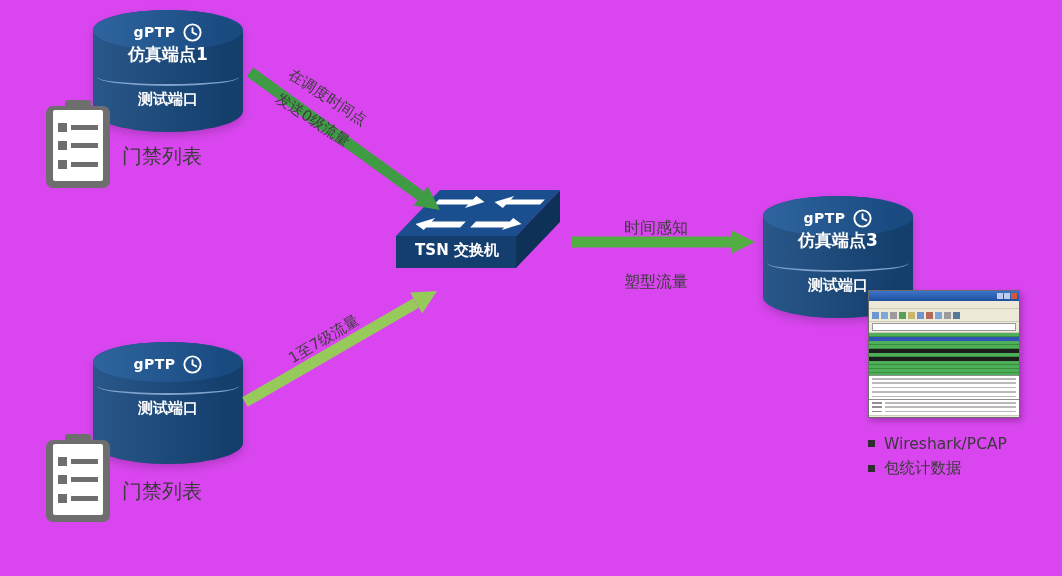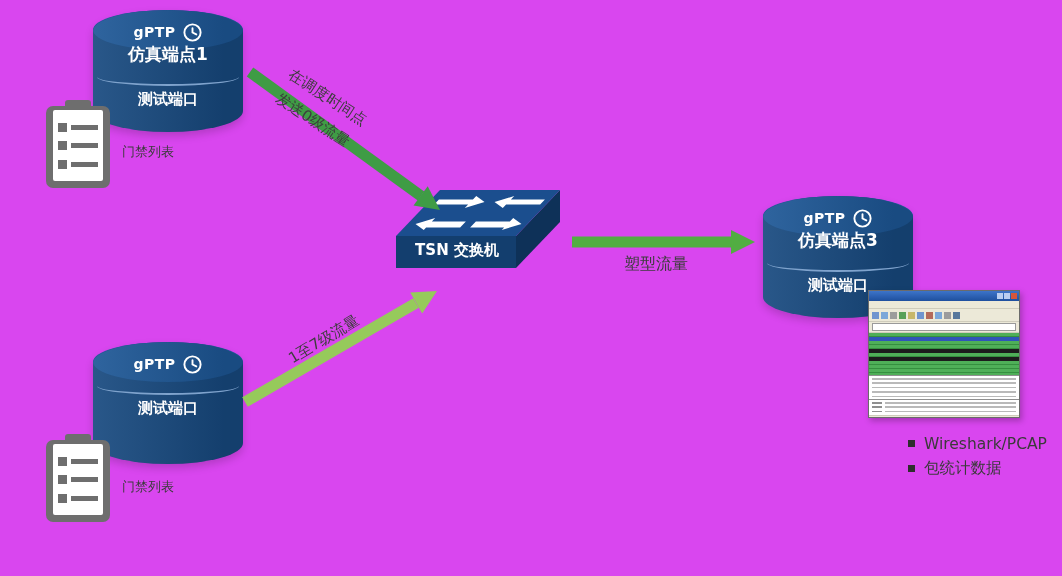--- a/index.html
+++ b/index.html
@@ -22,36 +22,36 @@
 
   
   .clipboard{position:absolute;width:64px;height:88px;}
   .clip-tab{position:absolute;top:0;left:19px;width:26px;height:12px;background:#6e6e6e;border-radius:3px;}
   .clip-body{position:absolute;top:6px;left:0;right:0;bottom:0;background:#6e6e6e;border-radius:7px;}
   .clip-paper{position:absolute;top:10px;left:7px;right:7px;bottom:7px;background:#fff;border-radius:2px;
        display:flex;flex-direction:column;justify-content:space-evenly;padding:3px 5px;box-sizing:border-box;}
   .clip-row{display:flex;align-items:center;gap:4px;}
   .clip-sq{width:9px;height:9px;background:#6e6e6e;}
   .clip-ln{flex:1;height:5px;background:#6e6e6e;}
-  .gate-label{position:absolute;font-size:13px;color:#3c3c3c;}
+  .gate-label{position:absolute;font-size:20px;color:#3c3c3c;}
 
   
   .switch-svg{position:absolute;left:396px;top:186px;}
   .switch-label{position:absolute;left:396px;top:241px;width:122px;text-align:center;
        color:#fff;font-weight:bold;font-size:15px;}
 
   
   .overlay{position:absolute;left:0;top:0;}
   .flow1-label{position:absolute;left:240px;top:82px;width:160px;text-align:center;
        font-size:15px;color:#3d3d3d;line-height:27px;transform:rotate(33deg);}
   .flow2-label{position:absolute;left:258px;top:330px;width:132px;text-align:center;
        font-size:15px;color:#3d3d3d;transform:rotate(-31deg);}
   .flow3-line{position:absolute;width:120px;text-align:center;font-size:16px;color:#3d3d3d;}
   .flow3-a{left:596px;top:218px;}
-  .flow3-b{left:596px;top:254px;}
+  .flow3-b{left:596px;top:272px;}
 
   
   .ws{position:absolute;left:868px;top:290px;width:152px;height:128px;border:1px solid #6b6b6b;
       background:#ece9d8;box-shadow:2px 3px 6px rgba(0,0,0,.25);display:flex;flex-direction:column;box-sizing:border-box;}
   .ws-title{height:10px;background:linear-gradient(#3d74c9,#1e4f9e);display:flex;justify-content:flex-end;
       align-items:center;gap:1px;padding:0 2px;flex:0 0 auto;}
   .ws-btn{width:6px;height:6px;background:#b9cdf0;display:inline-block;}
   .ws-btn-close{background:#d6563c;}
   .ws-menu{height:7px;border-bottom:1px solid #cfccbc;flex:0 0 auto;}
   .ws-tool{height:12px;border-bottom:1px solid #cfccbc;display:flex;align-items:center;gap:2px;padding:0 3px;flex:0 0 auto;}
@@ -68,21 +68,21 @@
   .ws-row-dark1{top:16px;background:#1c1c1c;}
   .ws-row-dark2{top:24px;background:#1c1c1c;}
   .ws-detail{height:24px;background:#fff;border-top:1px solid #8f8f8f;padding:2px 3px;flex:0 0 auto;box-sizing:border-box;}
   .txtlines{height:100%;background:repeating-linear-gradient(180deg,#b9b9b9 0 1.6px,transparent 1.6px 4.4px);}
   .ws-hex{height:16px;background:#fff;border-top:1px solid #8f8f8f;display:flex;gap:3px;padding:2px 3px;flex:0 0 auto;box-sizing:border-box;}
   .hexcol{width:10px;background:repeating-linear-gradient(180deg,#8f8f8f 0 1.6px,transparent 1.6px 4.4px);}
   .ws-hex .txtlines{flex:1;}
   .ws-statusbar{flex:1;border-top:1px solid #cfccbc;background:#ece9d8;}
 
   
-  .notes{position:absolute;left:908px;top:431px;}
+  .notes{position:absolute;left:868px;top:431px;}
   .note-row{display:flex;align-items:center;gap:9px;height:25px;font-size:15.5px;color:#3a3a3a;}
   .note-sq{width:7px;height:7px;background:#2e2e2e;flex:0 0 auto;}
 </style>
 </head>
 <body>
 
 <div class="stage">
 
   <div class="cyl" style="left:93px;top:10px;">
     <div class="cyl-cap"></div>
@@ -200,20 +200,21 @@
       <line x1="572" y1="242" x2="732" y2="242" stroke="#52ad42" stroke-width="11"></line>
       <polygon points="755,242 731,230 731,254" fill="#52ad42"></polygon>
     </g>
   </svg>
 
   <div class="flow1-label">
     <div>在调度时间点</div>
     <div>发送0级流量</div>
   </div>
   <div class="flow2-label">1至7级流量</div>
+  <div class="flow3-line flow3-a">时间感知</div>
   <div class="flow3-line flow3-b">塑型流量</div>
 
   <div class="ws">
     <div class="ws-title">
       <span class="ws-btn"></span>
       <span class="ws-btn"></span>
       <span class="ws-btn ws-btn-close"></span>
     </div>
     <div class="ws-menu"></div>
     <div class="ws-tool">

